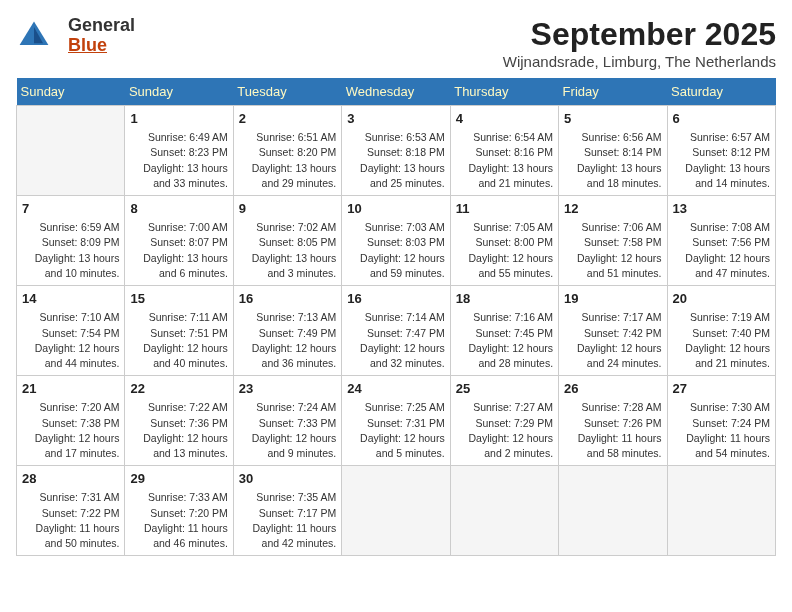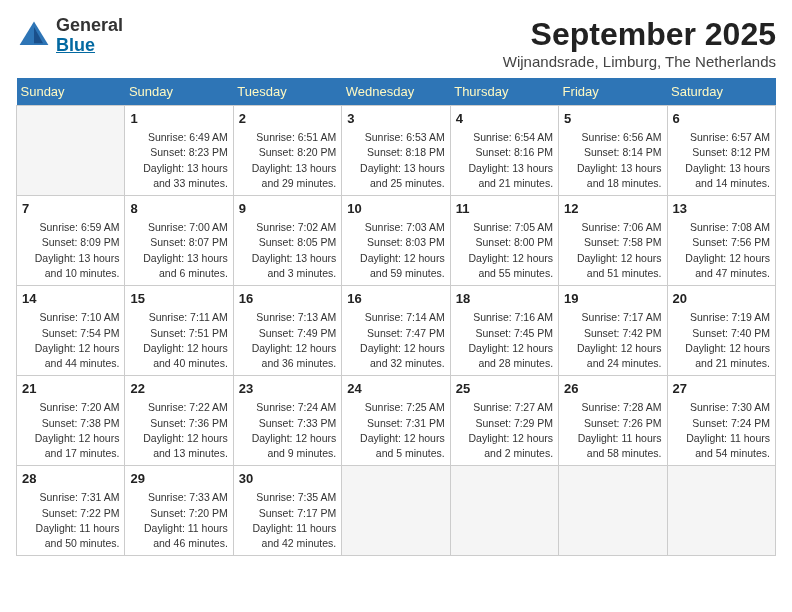--- a/index.html
+++ b/index.html
@@ -12,29 +12,29 @@
     }
     .header {
       display: flex;
       align-items: flex-start;
       justify-content: space-between;
       margin-bottom: 8px;
     }
     .logo {
       display: flex;
       align-items: center;
-      gap: 4px;
+      gap: 16px;
     }
     .logo-text {
       font-size: 18px;
       font-weight: bold;
       line-height: 1.1;
     }
     .logo-general { color: #333; }
-    .logo-blue { color: #0369a1; text-decoration: underline; }
+    .logo-blue { color: #c2410c; text-decoration: underline; }
     .logo-icon {
       width: 36px;
       height: 36px;
     }
     .title-block {
       text-align: right;
     }
     .month-title {
       font-size: 32px;
       font-weight: bold;

